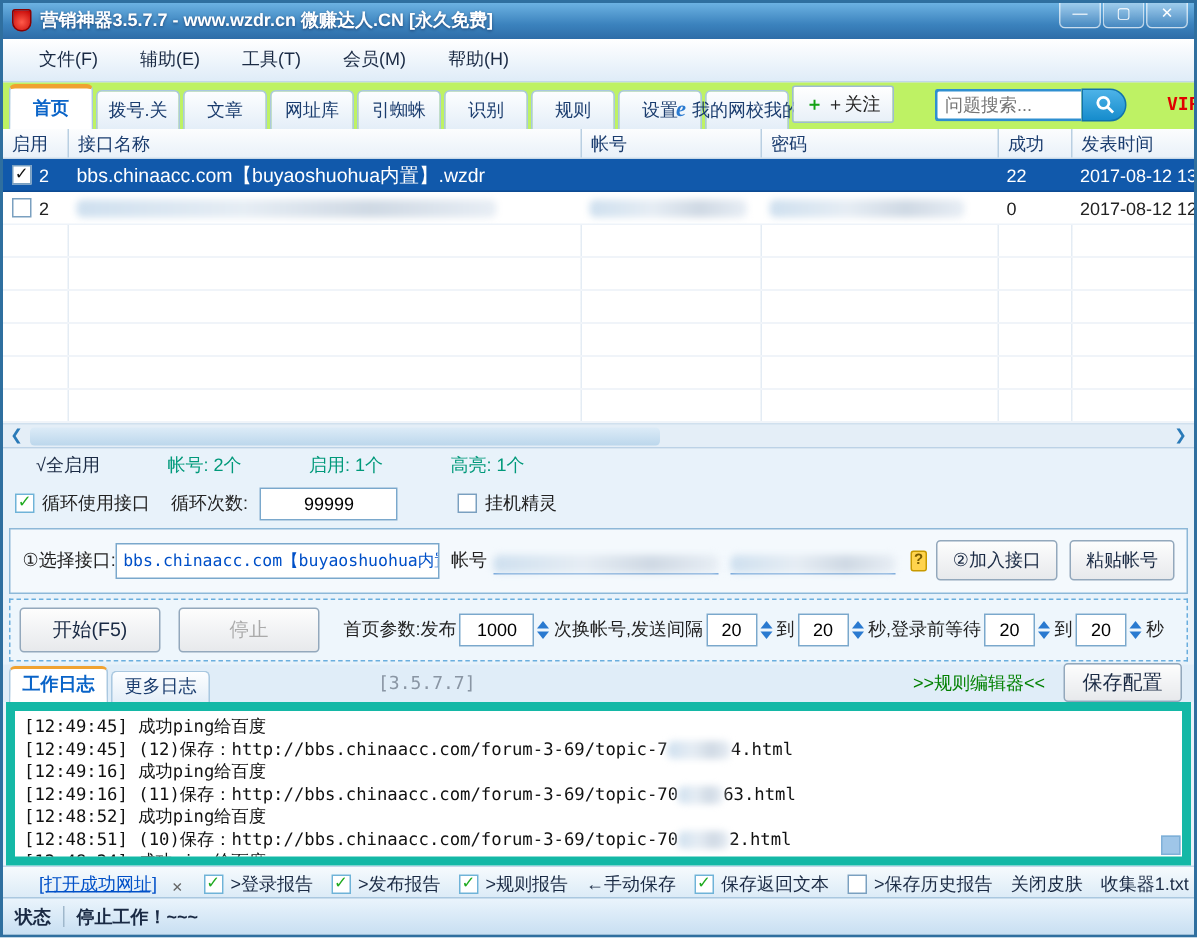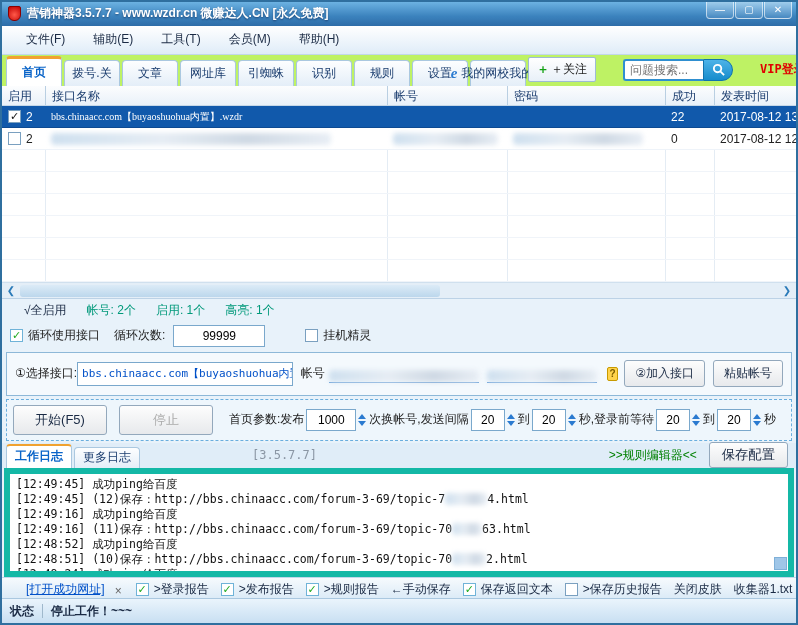--- a/index.html
+++ b/index.html
@@ -20,34 +20,34 @@
 
   
   .tabrow { height:32px; background:#bef264; display:flex; align-items:flex-end; padding:0 4px; position:relative; }
   .tab { height:26px; min-width:56px; padding:0 10px; margin-right:2px; display:flex; align-items:center; justify-content:center; background:linear-gradient(#fdfeff,#e4eef8); border:1px solid #aac8e0; border-bottom:none; border-radius:4px 4px 0 0; color:#1a3c6e; cursor:pointer; white-space:nowrap; }
   .tab.active { height:30px; background:#fff; color:#0a64c8; font-weight:bold; border-top:3px solid #f0a231; }
   .ie-e { font-family:"Liberation Serif",serif; font-style:italic; font-weight:bold; color:#2a7ad0; font-size:15px; margin-right:4px; }
   .tab-right { margin-left:auto; display:flex; align-items:center; padding-bottom:4px;gap:21px; }
   .follow-btn { border:1px solid #9ebbd4; background:linear-gradient(#fff,#e8f0f8); padding:3px 8px; border-radius:2px; cursor:pointer; color:#222; white-space:nowrap; }
   .follow-plus { color:#13a113; font-weight:bold; margin-right:2px; }
   .searchwrap { display:flex; align-items:center; margin:0 6px; }
-  .search-input { width:80px; height:22px; border:2px solid #2f8fd0; border-right:none; border-radius:3px 0 0 3px; padding:0 5px; font-size:12px; color:#333; outline:none; }
+  .search-input { width:98px; height:22px; border:2px solid #2f8fd0; border-right:none; border-radius:3px 0 0 3px; padding:0 5px; font-size:12px; color:#333; outline:none; }
   .search-btn { width:30px; height:22px; background:linear-gradient(#4db3e8,#168ccc); border:1px solid #1173ad; border-radius:0 11px 11px 0; display:flex; align-items:center; justify-content:center; cursor:pointer; }
   .vip { color:#e00000; font-weight:bold; font-family:"DejaVu Sans Mono",monospace; cursor:pointer; white-space:nowrap; }
 
   
   .table { background:#fff; border-bottom:1px solid #bcd2e6; }
   .thead { height:20px; display:flex; background:linear-gradient(#fcfdfe,#e9f1f9); border-bottom:1px solid #c6d8e8; color:#1a3c6e; }
   .th { padding:2px 6px; border-left:1px solid #b9cfe2; white-space:nowrap; overflow:hidden; }
   .th:first-child { border-left:none; }
   .trow { height:22px; display:flex; align-items:center; border-bottom:1px solid #eef3f9; position:relative; }
   .trow .td { padding:0 6px; white-space:nowrap; overflow:hidden; height:100%; display:flex; align-items:center; }
   .trow.sel { background:#1159ab; color:#fff; border-bottom-color:#0d4a92; }
   .c-en { width:43px; } .c-name { width:342px; } .c-acct { width:120px; } .c-pass { width:158px; } .c-succ { width:49px; } .c-time { flex:1; }
-  .rowname { font-family:Liberation Serif, serif; font-size:10px; }
+  .rowname { font-family:Liberation Sans, sans-serif; font-size:13px; }
   .grid-empty { height:132px; background-image:
       repeating-linear-gradient(to bottom, transparent 0 21px, #f0f4f9 21px 22px),
       linear-gradient(#e4ecf4,#e4ecf4), linear-gradient(#e4ecf4,#e4ecf4),
       linear-gradient(#e4ecf4,#e4ecf4), linear-gradient(#e4ecf4,#e4ecf4), linear-gradient(#e4ecf4,#e4ecf4);
     background-repeat:repeat, no-repeat, no-repeat, no-repeat, no-repeat, no-repeat;
     background-size:auto, 1px 100%, 1px 100%, 1px 100%, 1px 100%, 1px 100%;
     background-position:0 0, 43px 0, 385px 0, 505px 0, 663px 0, 712px 0; }
 
   
   .cb { width:13px; height:13px; border:1px solid #7aa0c0; background:#fff; display:inline-flex; align-items:center; justify-content:center; font-size:11px; line-height:11px; margin-right:5px; flex:0 0 auto; cursor:pointer; }
@@ -58,21 +58,21 @@
   .blur { display:inline-block; background:linear-gradient(90deg,#cfe0ef,#e6edf4 40%,#cfd9e4 70%,#e8eef5); filter:blur(2.5px); border-radius:4px; height:12px; vertical-align:middle; }
 
   
   .hscroll { height:16px; background:#e4eef7; border-top:1px solid #d0e0ee; display:flex; align-items:center; padding:0 2px; }
   .scroll-arrow { width:14px; color:#2a7ab8; font-size:10px; text-align:center; cursor:pointer; }
   .hthumb { height:12px; width:420px; background:linear-gradient(#dcebf7,#bcd7ec); border-radius:3px; margin-left:2px; cursor:pointer; }
   .hspacer { flex:1; }
 
   
   .inforow { height:22px; display:flex; align-items:center; padding:0 22px; color:#1a2a44; }
-  .inforow .teal { color:#00997a; margin-left:20px; }
+  .inforow .teal { color:#00997a; margin-left:45px; }
   .looprow { height:30px; display:flex; align-items:center; padding:0 8px; }
   .loopinput { width:92px; height:22px; border:1px solid #7aa8cc; text-align:center; font-size:12px; margin-left:8px; outline:none; }
   .lbl { white-space:nowrap; }
 
   
   .selpanel { height:44px; margin:2px 4px 1px 4px; border:1px solid #8db8d8; background:#f4f9fd; display:flex; align-items:center; padding:0 8px; }
   .dropdown { height:24px; width:268px; background:#fff; border:1px solid #7aa8cc; display:flex; align-items:center; padding:0 4px; color:#0050c8; font-family:"DejaVu Sans Mono",monospace; font-size:11px; overflow:hidden; white-space:nowrap; cursor:pointer; }
   .ul-field { border-bottom:1px solid #6aa0d8; height:18px; display:flex; align-items:flex-end; margin:0 4px; }
   .qmark { width:14px; height:14px; background:#ffd34d; border:1px solid #c89a00; color:#7a5c00; font-size:10px; font-weight:bold; text-align:center; line-height:12px; border-radius:2px; margin:0 6px; cursor:pointer; }
   .btn { border:1px solid #93a8bc; border-radius:3px; background:linear-gradient(#fdfdfd,#e7e9ec); padding:4px 10px; cursor:pointer; white-space:nowrap; color:#1a2a44; }

